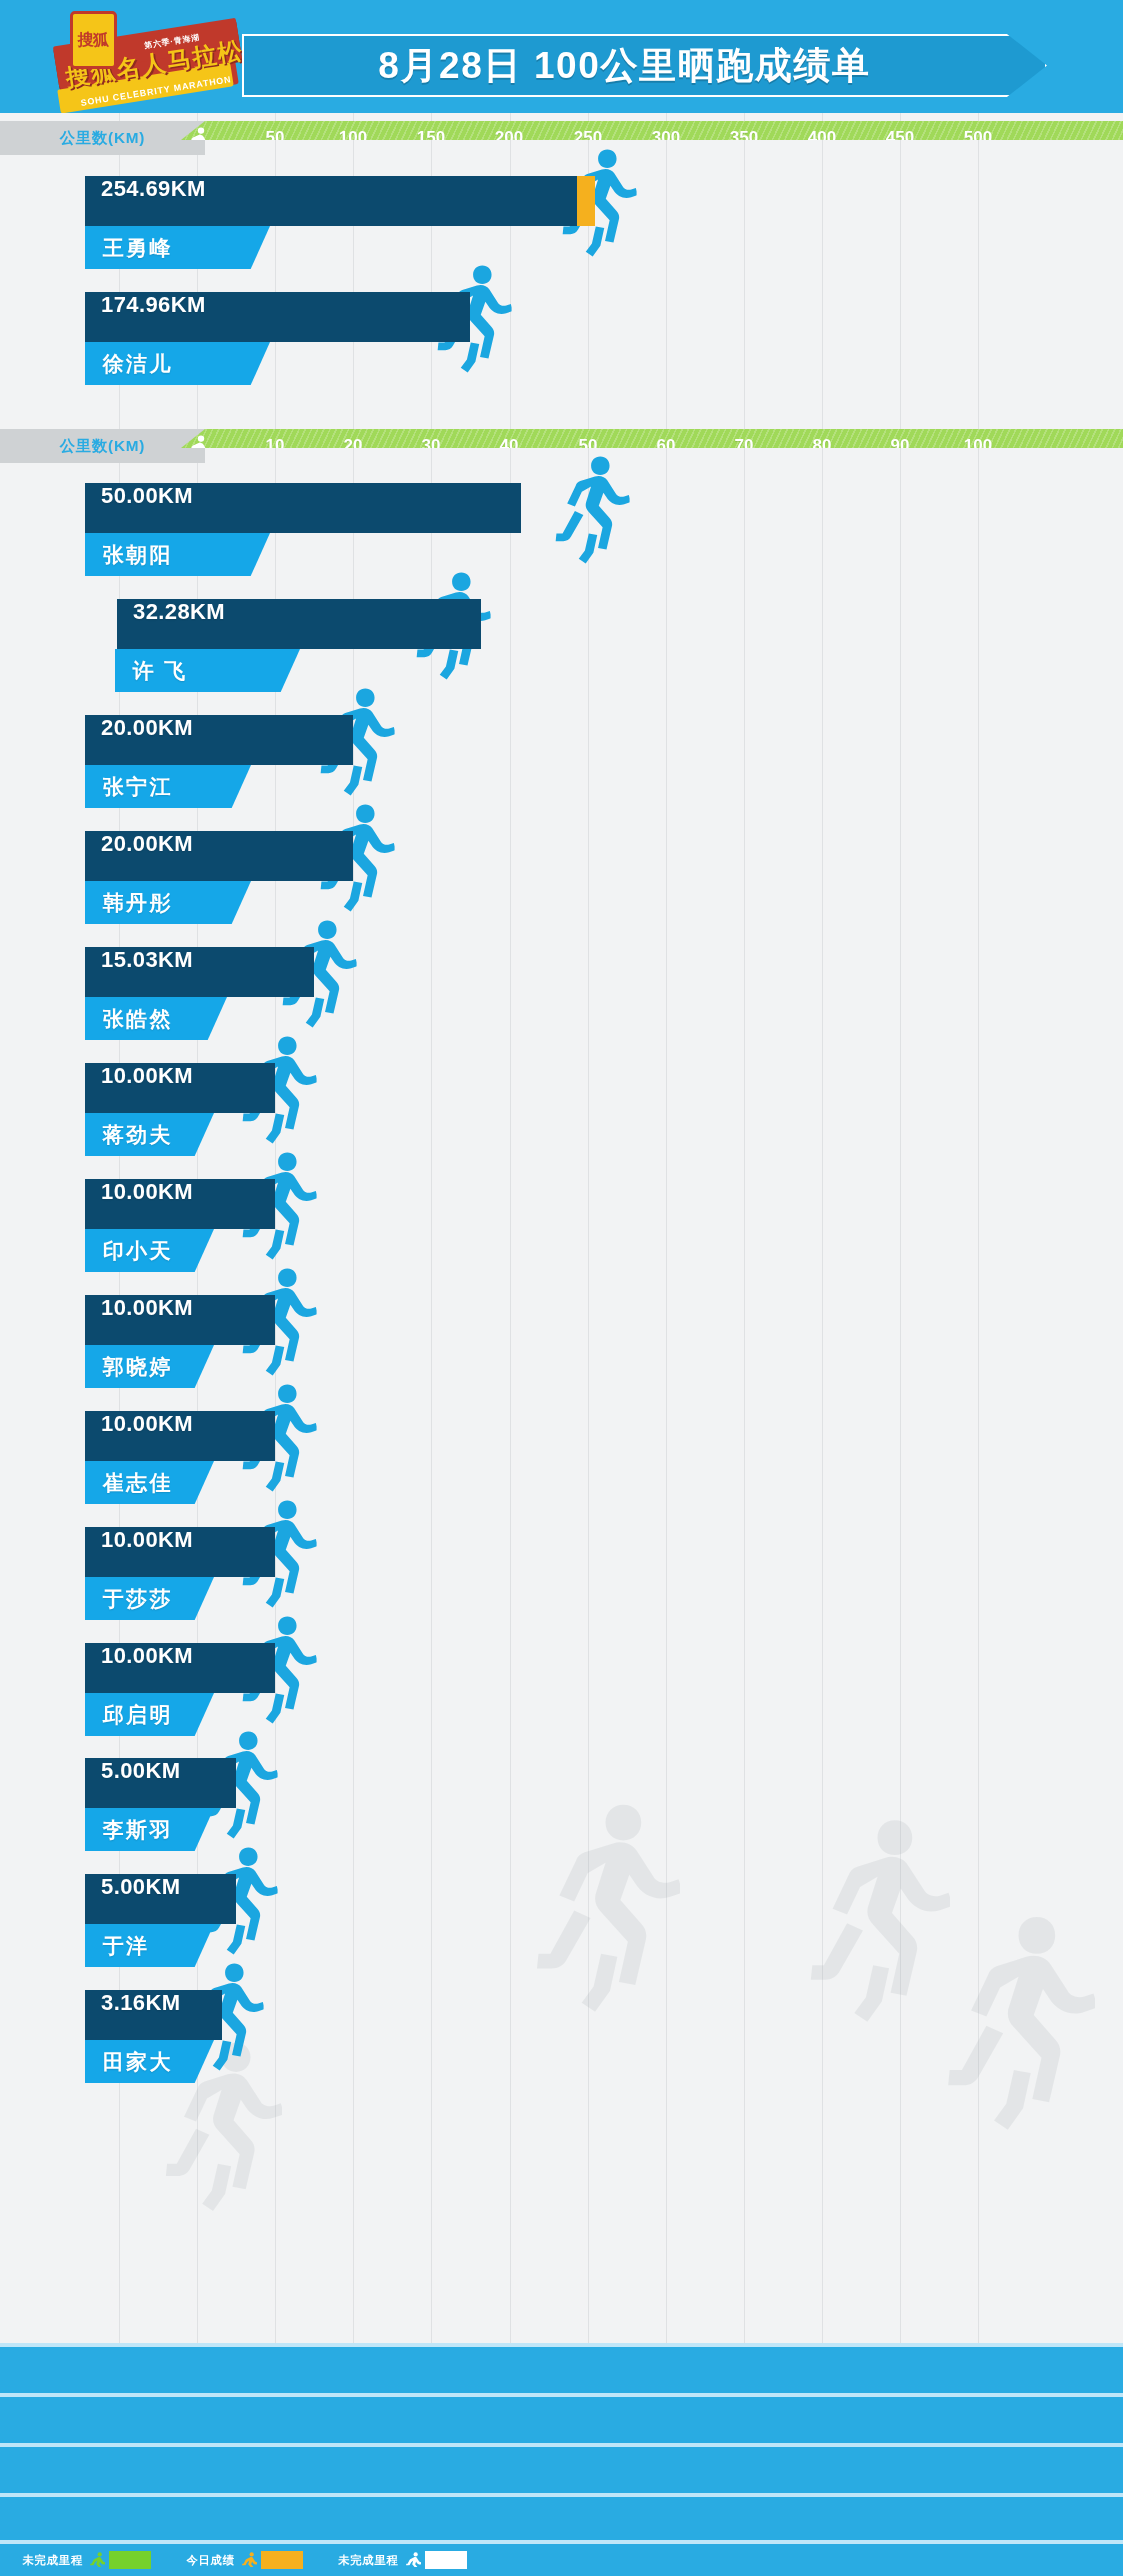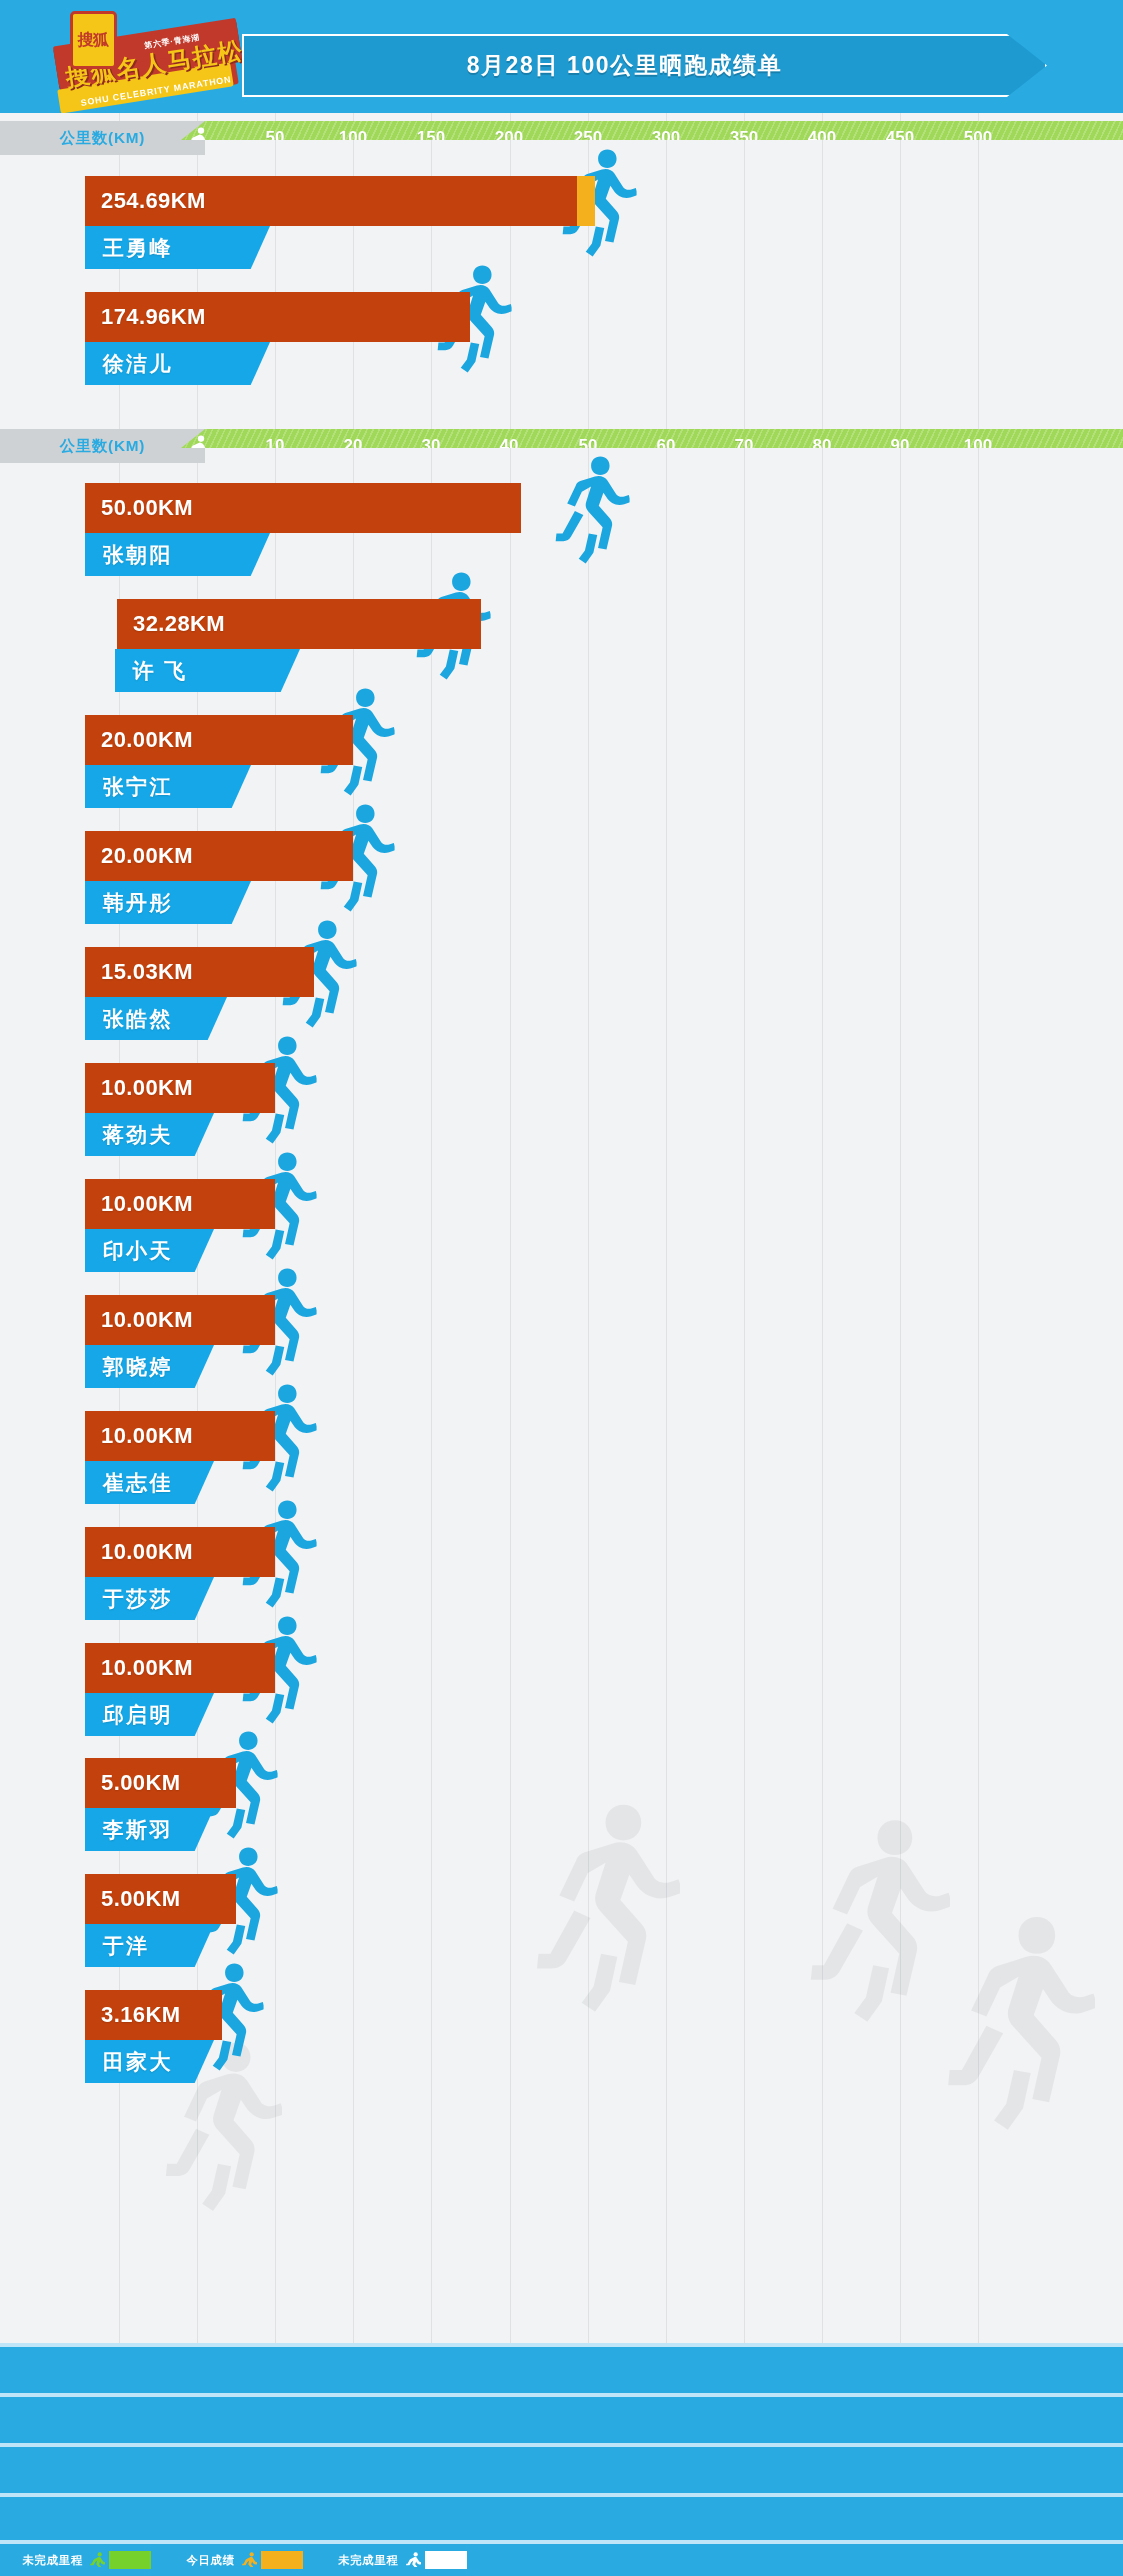--- a/index.html
+++ b/index.html
@@ -53,21 +53,21 @@
 
   .title-banner {
     position:absolute; left:242px; top:34px; width:805px; height:63px;
     background:#1E9AD1;
     clip-path: polygon(0 0, calc(100% - 40px) 0, 100% 50%, calc(100% - 40px) 100%, 0 100%);
     border:2.4px solid #ffffff;
   }
   .title-banner .title-text {
     position:absolute; left:0; top:0; width:calc(100% - 40px); height:100%;
     display:flex; align-items:center; justify-content:center;
-    color:#ffffff; font-size:23px; font-weight:bold; letter-spacing:1.6px;
+    color:#ffffff; font-size:37px; font-weight:bold; letter-spacing:1.6px;
     text-shadow:0 1.6px 0 rgba(0,0,0,.18);
     white-space:nowrap;
   }
 
   
   .panel { position:absolute; left:0; width:1124px; background:#F2F3F4; }
   #panel-main { top:113px; height:2230px; }
 
   .gridlines { position:absolute; left:0; top:0; width:100%; height:100%; }
   .gridline { position:absolute; top:0; bottom:0; width:0.8px; background:#DFE1E3; }
@@ -94,21 +94,21 @@
     text-shadow:0 0.8px 0.8px rgba(0,0,0,.12);
   }
   .runner-icon-axis {
     position:absolute; top:5.6px; width:24px; height:22.5px; transform:translateX(-50%);
   }
 
   
   .row { position:absolute; left:0; width:1124px; }
   .bar {
     position:absolute; left:85px; height:50px; top:0;
-    background:#c2410c; display:flex; align-items:center;
+    background:#0c4a6e; display:flex; 
   }
   .bar .bar-label {
     color:#ffffff; font-size:22px; font-weight:bold; letter-spacing:0.4px;
     margin-left:16px; white-space:nowrap; text-shadow:0 0.8px 1.6px rgba(0,0,0,.13);
   }
   .bar .todaySeg {
     position:absolute; top:0; height:50px; background:#F5B01E;
   }
   .name {
     position:absolute; left:85px; top:50px; height:43px; min-width:129px;

